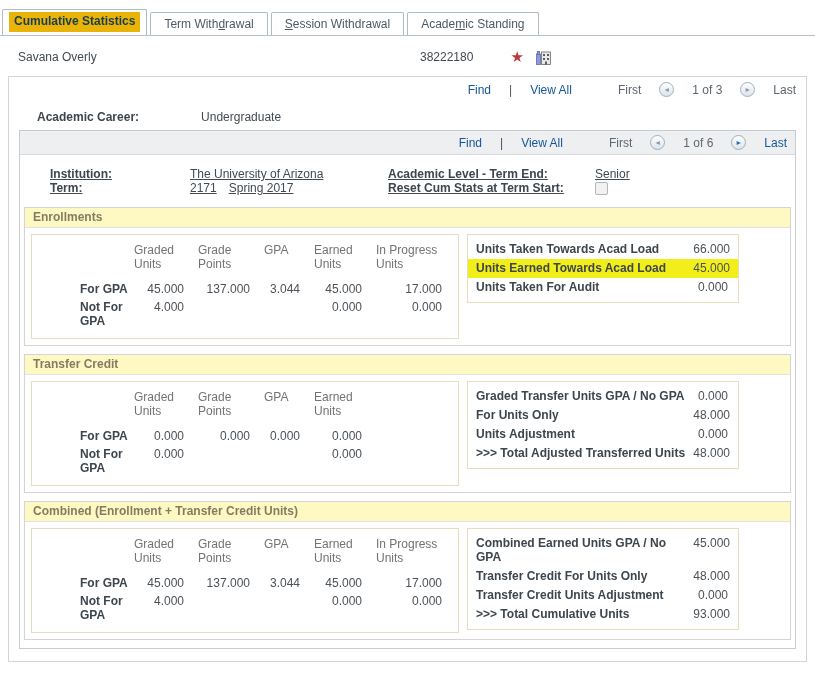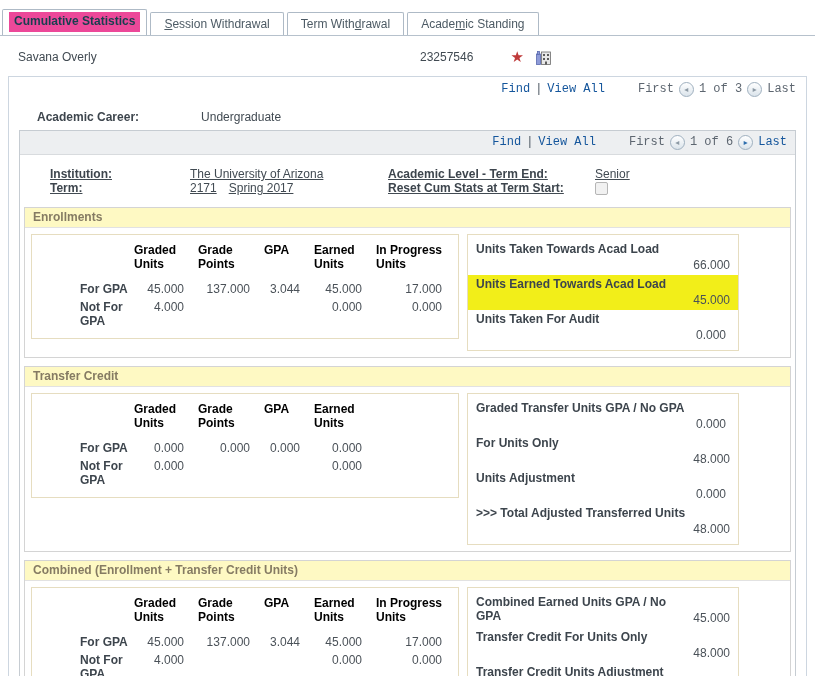--- a/index.html
+++ b/index.html
@@ -12,30 +12,30 @@
   .b { font-weight:bold; color:#3d454d; }
 
   
   .tabs { display:flex; gap:3px; padding:9px 0 0 2px; border-bottom:1px solid #b6c1cc; align-items:flex-end; }
   .tab {
     border:1px solid #aebac6; border-bottom:none; border-radius:2px 2px 0 0;
     background:#fff; color:#4c5a64; padding:4px 13px; cursor:pointer; white-space:nowrap;
   }
   .tab .ak { text-decoration:underline; }
   .tab.active { font-weight:bold; color:#173f4f; padding:2px 6px 3px; }
-  .tab.active .hl { background:#ec4899; padding:2px 5px 4px; display:inline-block; }
+  .tab.active .hl { background:#eab308; padding:2px 5px 4px; display:inline-block; }
 
   
   .student { display:flex; align-items:center; padding:13px 0 11px 18px; }
   .sname { width:402px; }
   .star { color:#bf3a3a; font-size:15px; line-height:14px; margin-left:37px; cursor:pointer; }
   .campus { margin-left:11px; cursor:pointer; display:inline-flex; }
 
   
-  .navline { display:flex; align-items:flex-start; gap:5px;font-family:Liberation Mono, monospace; }
+  .navline { display:flex; align-items:center; gap:18px; }
   .navline .sep { color:#4a5560; }
   .navline .first { margin-left:28px; }
   .navline .gray { color:#5d6670; }
   .navbtn {
     width:15px; height:15px; border:1px solid #9fb0bf; border-radius:50%;
     background:linear-gradient(#ffffff,#dbe4eb); display:inline-flex; align-items:center; justify-content:center;
     font-size:7px; color:#8d9aa5; cursor:default;
   }
   .navbtn.on { color:#2f6fae; cursor:pointer; }
 
@@ -55,43 +55,43 @@
   .cb {
     width:13px; height:13px; border:1px solid #b5b5b5; background:#f1f1f1; display:inline-block; border-radius:2px;
   }
 
   
   .section { margin:4px 4px 8px; border:1px solid #d4d4d4; }
   .stitle { padding:2px 8px 3px; font-weight:bold; color:#857b63; background:#fef9c3; border-bottom:1px solid #e2e2e2; }
   .sbody { display:flex; gap:8px; padding:6px; align-items:flex-start; }
   .statbox { border:1px solid #e6ddc0; width:428px; padding:8px 2px; }
   table.stats { border-collapse:collapse; table-layout:fixed; width:100%; }
-  table.stats th { font-weight:bold; color:#000000; text-align:left; vertical-align:top; padding:0 6px 9px 0; }
+  table.stats th { font-weight:normal; color:#737373; text-align:left; vertical-align:top; padding:0 6px 9px 0; }
   table.stats td { padding:2px 0; vertical-align:top; }
   table.stats td.num { text-align:right; padding-right:14px; color:#4a5158; }
   table.stats td.rl { font-weight:bold; color:#3d454d; padding-left:46px; }
   .unitsbox { border:1px solid #e6ddc0; width:272px; padding:5px 0; }
   .urow { display:flex; padding:2px 8px 3px; align-items:flex-start; }
   .urow .ul { width:220px; font-weight:bold; color:#3d454d; }
-  .urow .uv { flex:1; text-align:left; color:#4a5158;margin-top:16px; }
+  .urow .uv { flex:1; text-align:center; color:#4a5158; }
   .urow.hl-row { background:#f2ee19; }
 </style>
 </head>
 <body>
 
 <div class="tabs">
   <div class="tab active"><span class="hl"><span></span><span class="ak"></span><span>Cumulative Statistics</span></span></div>
+  <div class="tab"><span><span>Term With</span><span class="ak">d</span><span>rawal</span></span></div>
   <div class="tab"><span><span class="ak">S</span><span>ession Withdrawal</span></span></div>
-  <div class="tab"><span><span>Term With</span><span class="ak">d</span><span>rawal</span></span></div>
   <div class="tab"><span><span>Acade</span><span class="ak">m</span><span>ic Standing</span></span></div>
 </div>
 
 <div class="student">
   <span class="sname">Savana Overly</span>
-  <span>23257546</span>
+  <span>38222180</span>
   <span class="star">★</span>
   <span class="campus">
     <svg width="17" height="16" viewBox="0 0 17 16">
       <rect x="1.5" y="5" width="4" height="10.5" fill="#8e9bd8" stroke="#5a6ab0" stroke-width="0.8"></rect>
       <rect x="2.5" y="2.5" width="2" height="3" fill="#8e9bd8" stroke="#5a6ab0" stroke-width="0.8"></rect>
       <rect x="6.5" y="3" width="9" height="12.5" fill="#e8e8e8" stroke="#6b6b6b" stroke-width="0.8"></rect>
       <rect x="8" y="5" width="2" height="2" fill="#5c5c5c"></rect>
       <rect x="12" y="5" width="2" height="2" fill="#5c5c5c"></rect>
       <rect x="8" y="9" width="2" height="2" fill="#5c5c5c"></rect>
       <rect x="12" y="9" width="2" height="2" fill="#5c5c5c"></rect>

